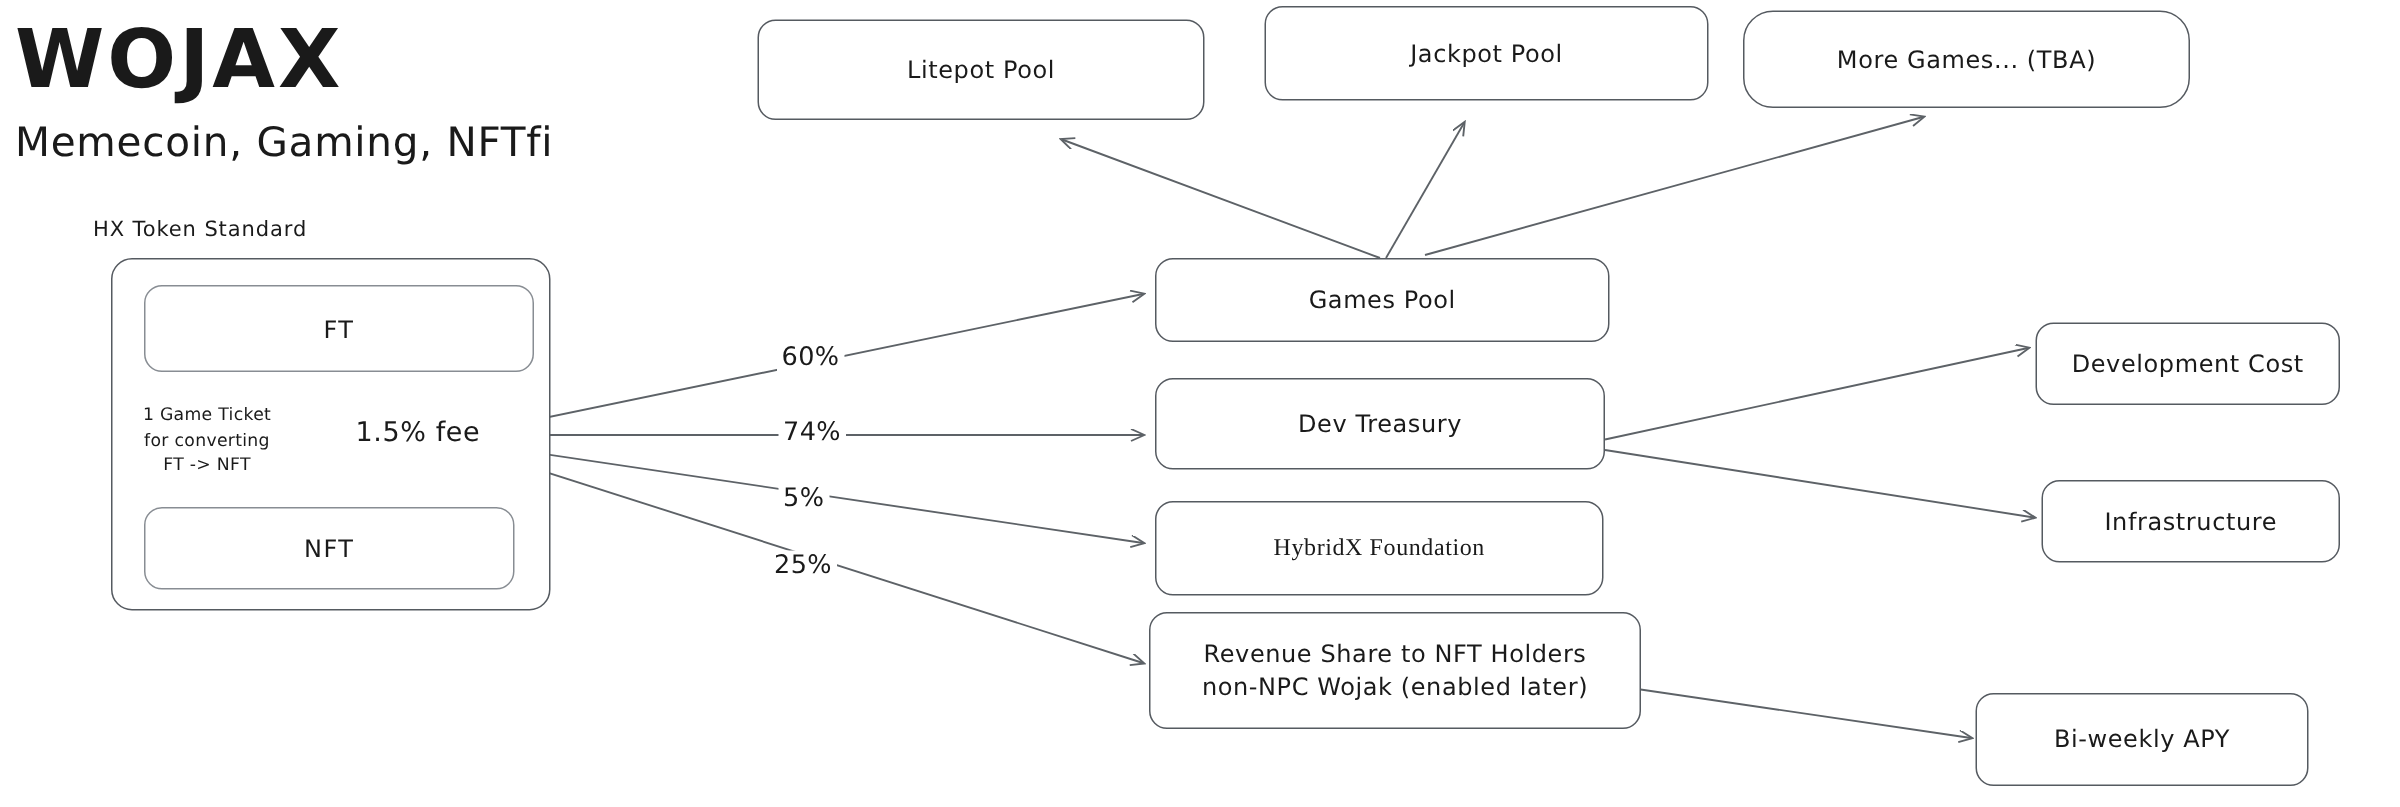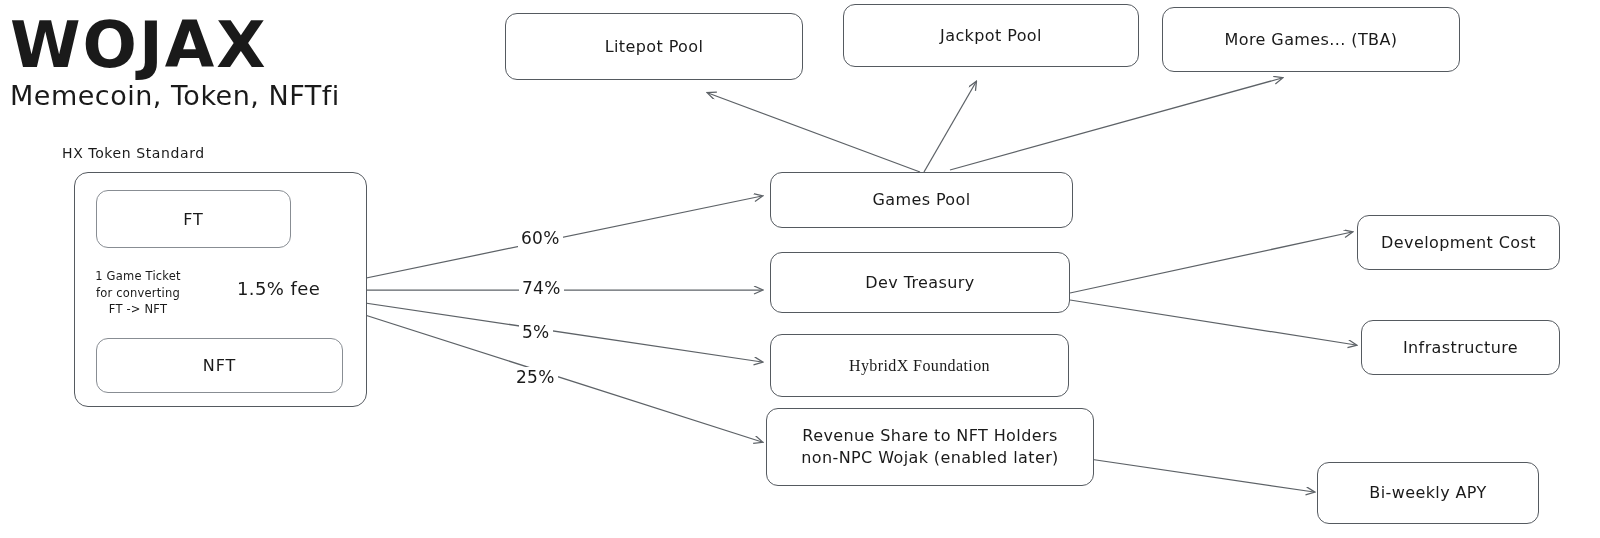--- a/index.html
+++ b/index.html
@@ -13,21 +13,21 @@
     height: 538px;
     background: #ffffff;
     overflow: hidden;
     font-family: "DejaVu Sans", sans-serif;
   }
   
   .brand-title {
     position: absolute;
     left: 10px;
     top: 8px;
-    font-size: 64px;
+    font-size: 54px;
     font-weight: 700;
     letter-spacing: 2px;
     color: #1a1a1a;
     font-family: "DejaVu Sans", sans-serif;
   }
   .brand-sub {
     position: absolute;
     left: 10px;
     top: 80px;
     font-size: 27px;
@@ -151,46 +151,46 @@
     <line x1="924" y1="172" x2="976" y2="82" marker-end="url(#ah)"></line>
     <line x1="950" y1="170" x2="1282" y2="78" marker-end="url(#ah)"></line>
 
     <line x1="1070" y1="293" x2="1352" y2="232" marker-end="url(#ah)"></line>
     <line x1="1070" y1="300" x2="1356" y2="345" marker-end="url(#ah)"></line>
 
     <line x1="1062" y1="455" x2="1314" y2="492" marker-end="url(#ah)"></line>
   </svg>
 
   <div class="brand-title">WOJAX</div>
-  <div class="brand-sub">Memecoin, Token, NFTfi</div>
+  <div class="brand-sub">Memecoin, Gaming, NFTfi</div>
 
   <div class="section-label">HX Token Standard</div>
 
   <div class="outer-box" style="left:74px; top:172px; width:293px; height:235px;"></div>
 
-  <div class="inner-box" style="left:96px; top:190px; width:195px; height:58px;">FT</div>
+  <div class="inner-box" style="left:96px; top:190px; width:260px; height:58px;">FT</div>
 
   <div class="inner-box" style="left:96px; top:338px; width:247px; height:55px;">NFT</div>
 
   <div class="note" style="left:86px; top:268px; width:104px;">1 Game Ticket
 for converting
 FT -&gt; NFT</div>
 
   <div class="fee-label" style="left:237px; top:278px;">1.5% fee</div>
 
   <div class="pct" style="left:518px; top:228px;">60%</div>
   <div class="pct" style="left:519px; top:278px;">74%</div>
   <div class="pct" style="left:519px; top:322px;">5%</div>
   <div class="pct" style="left:513px; top:367px;">25%</div>
 
   <div class="box" style="left:505px; top:13px; width:298px; height:67px;">Litepot Pool</div>
 
   <div class="box" style="left:843px; top:4px; width:296px; height:63px;">Jackpot Pool</div>
 
-  <div class="box" style="left:1162px; top:7px; width:298px; height:65px;">More Games... (TBA)</div>
+  <div class="box" style="left:1162px; top:7px; width:298px; height:65px;border-radius:20px;">More Games... (TBA)</div>
 
   <div class="box" style="left:770px; top:172px; width:303px; height:56px;">Games Pool</div>
 
   <div class="box" style="left:770px; top:252px; width:300px; height:61px;">Dev Treasury</div>
 
   <div class="box" style="left:770px; top:334px; width:299px; height:63px;font-family:Liberation Serif, serif;">HybridX Foundation</div>
 
   <div class="box" style="left:766px; top:408px; width:328px; height:78px; white-space:pre-line;">Revenue Share to NFT Holders
 non-NPC Wojak (enabled later)</div>
 

